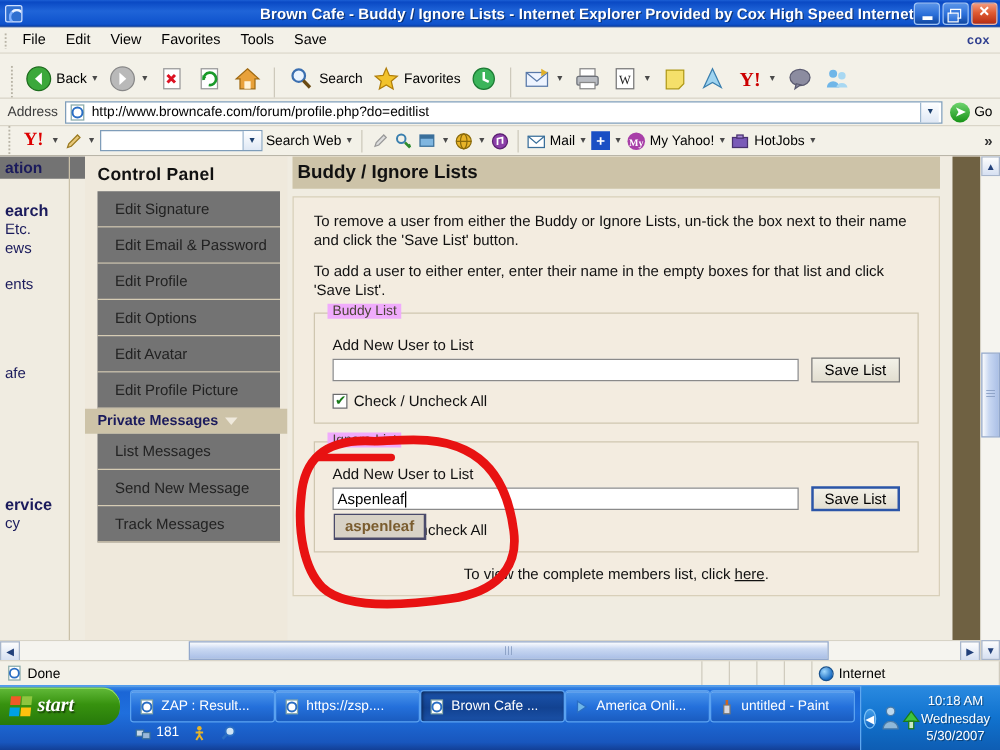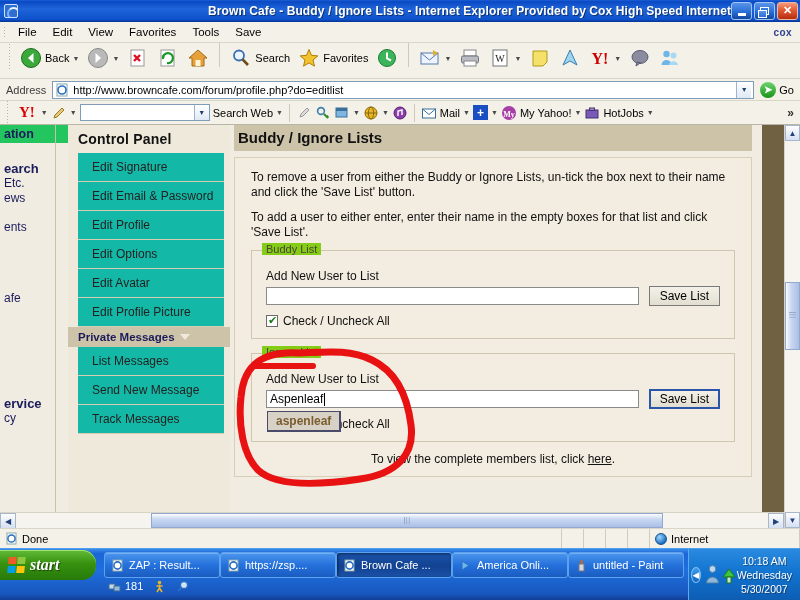--- a/index.html
+++ b/index.html
@@ -55,21 +55,21 @@
   }
   .menu-item { font-size: 11.5px; color: #000; padding: 2px 8px; white-space: nowrap; }
   .cox-logo {
     position: absolute; right: 8px; font-size: 10px; font-weight: bold;
     color: #2f3f8f; letter-spacing: .4px;
   }
 
   
   .toolbar {
     height: 36px; flex: 0 0 36px; background: #f3f1e8;
-    display: flex; align-items: flex-start; padding-left: 8px; gap: 2px;
+    display: flex; align-items: flex-end; padding-left: 8px; gap: 2px;
     border-bottom: 1px solid #d9d5c8; position: relative;
   }
   .grip { width:3px; height:26px; margin-right:4px;
     background-image: radial-gradient(circle,#b8b4a6 38%, transparent 40%); background-size:3px 3px; }
   .tbar-btn { display:flex; align-items:center; gap:3px; padding:2px 3px; height:30px; }
   .tbar-lbl { font-size:11px; color:#000; white-space:nowrap; }
   .tbar-sep { width:1px; height:24px; background:#cdc9bb; margin:0 5px; }
   .caret { font-size:7px; color:#4a4a4a; line-height:1; }
   .ic { width:22px; height:22px; position:relative; flex:0 0 22px; }
 
@@ -102,45 +102,45 @@
   .y-lbl { font-size:11px; color:#000; white-space:nowrap; }
   .y-sep { width:1px;height:18px;background:#cdc9bb;margin:0 3px; }
   .chev { font-size:12px;color:#333;position:absolute;right:6px;font-weight:bold; }
 
   
   .viewport { flex:1 1 auto; display:flex; position:relative; background:#f0ece1; overflow:hidden; }
   .page { flex:1 1 auto; display:flex; overflow:hidden; position:relative; background:#efe9dc; }
 
   
   .clipcol { width:68px; flex:0 0 68px; background:#f0ece1; position:relative; font-size:12px; color:#1b1b5c; }
-  .clipcol .hdr { background:#22c55e; font-weight:bold; padding:2px 4px; font-size:12.5px; }
+  .clipcol .hdr { background:#737373; font-weight:bold; padding:2px 4px; font-size:12.5px; }
   .clip-line { padding:0 4px; line-height:15px; white-space:nowrap; }
   .clipcol .rule { border-right:1px solid #c9c0a8; position:absolute; right:12px; top:0; bottom:0; }
 
   
   .cp { width:162px; flex:0 0 162px; background:#efe9dc; padding-top:2px; }
   .cp-title { font-size:14px; font-weight:bold; color:#111; padding:4px 0 6px 10px; letter-spacing:.2px; }
   .cp-sect {
     background:#cdc3a8; color:#1b1b5c; font-weight:bold; font-size:11.5px;
     padding:4px 0 4px 10px; display:flex; align-items:center; gap:5px;
   }
   .tri-down { width:0;height:0;border-left:5px solid transparent;border-right:5px solid transparent;
               border-top:6px solid #efe9dc; }
   .cp-link {
-    background:#14b8a6; border-bottom:1px solid #d6ccb4; color:#222; font-size:12px;
+    background:#737373; border-bottom:1px solid #d6ccb4; color:#222; font-size:12px;
     padding:7px 0 7px 14px; margin:0 6px 0 10px;
   }
 
   
   .content { flex:1 1 auto; background:#f0ece1; padding:0 10px 0 4px; min-width:0; }
   .content-hdr { background:#cdc3a8; font-size:15px; font-weight:bold; color:#111; padding:4px 0 5px 4px; }
   .panel { background:#f3ece0; border:1px solid #d8cfb9; margin-top:6px; padding:12px 16px 10px 16px; }
   .para { font-size:12px; color:#111; line-height:15px; margin-bottom:10px; }
   .fieldset { border:1px solid #cfc6b0; margin-top:4px; padding:2px 14px 10px 14px; position:relative; }
-  .legend { position:absolute; top:-8px; left:10px; background:#84cc16; padding:0 4px; font-size:11px; color:#4a4336; }
+  .legend { position:absolute; top:-8px; left:10px; background:#f0abfc; padding:0 4px; font-size:11px; color:#4a4336; }
   .row-lbl { font-size:12px; color:#111; margin:16px 0 3px 0; }
   .row { display:flex; align-items:center; gap:10px; }
   .txtbox { flex:1 1 auto; height:18px; background:#fff; border:1px solid #8a8a8a; padding:0 3px;
             font-size:12px; color:#000; display:flex; align-items:center; position:relative; }
   .caret-bar { width:1px; height:13px; background:#000; margin-left:1px; }
   .save-btn { flex:0 0 auto; background:linear-gradient(180deg,#f3f1e8,#e2ded0);
     border:1px solid #7a7a7a; padding:2px 10px; font-size:12px; color:#000; }
   .save-btn.focus { border:2px solid #2b55a8; padding:1px 9px; }
   .chkrow { display:flex; align-items:center; gap:5px; margin-top:8px; }
   .chkbox { width:12px;height:12px;background:#fff;border:1px solid #6b6b6b;position:relative;flex:0 0 12px; }

